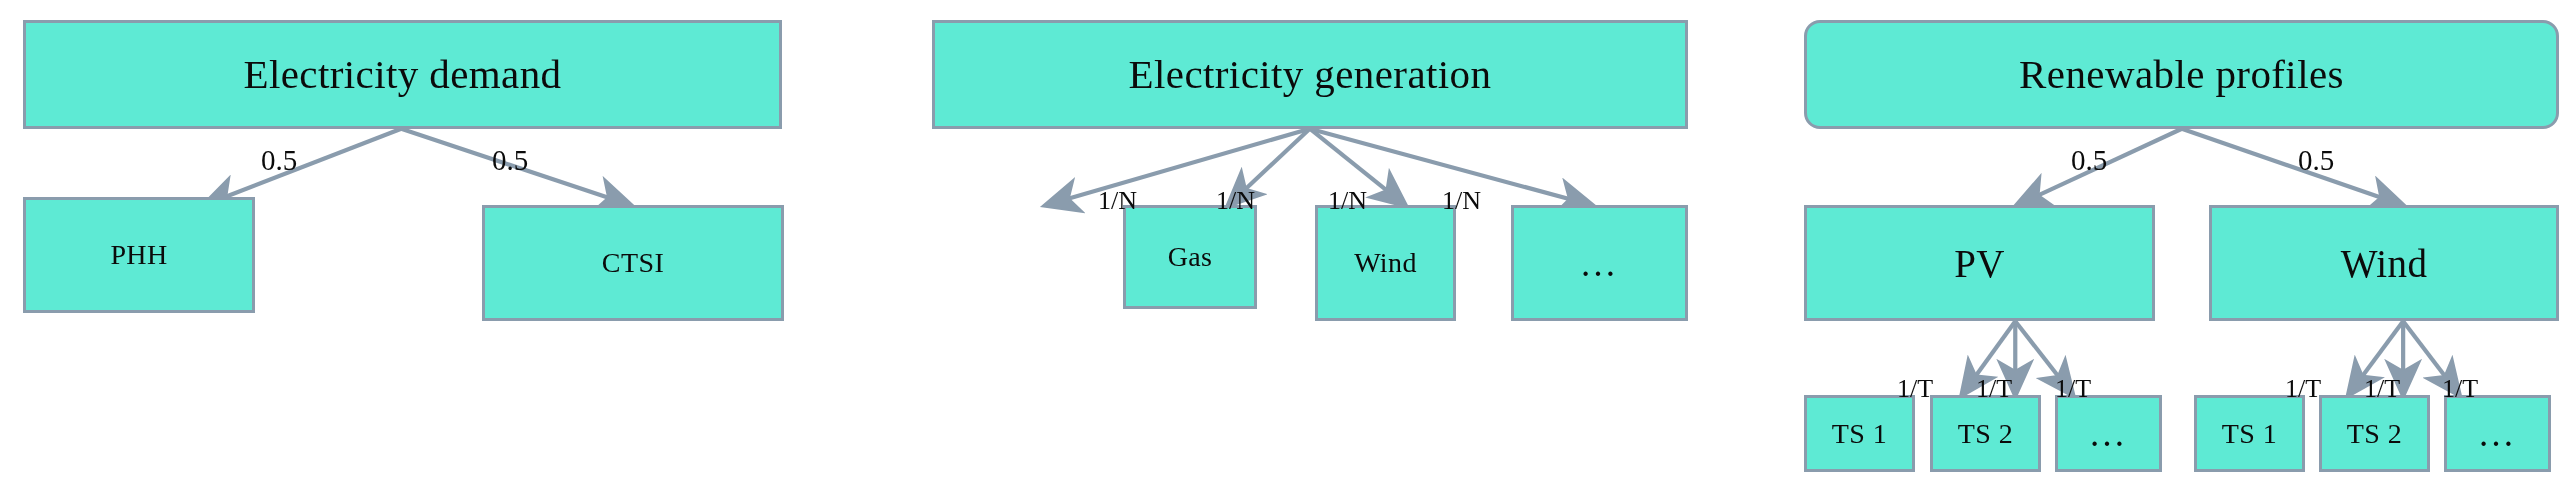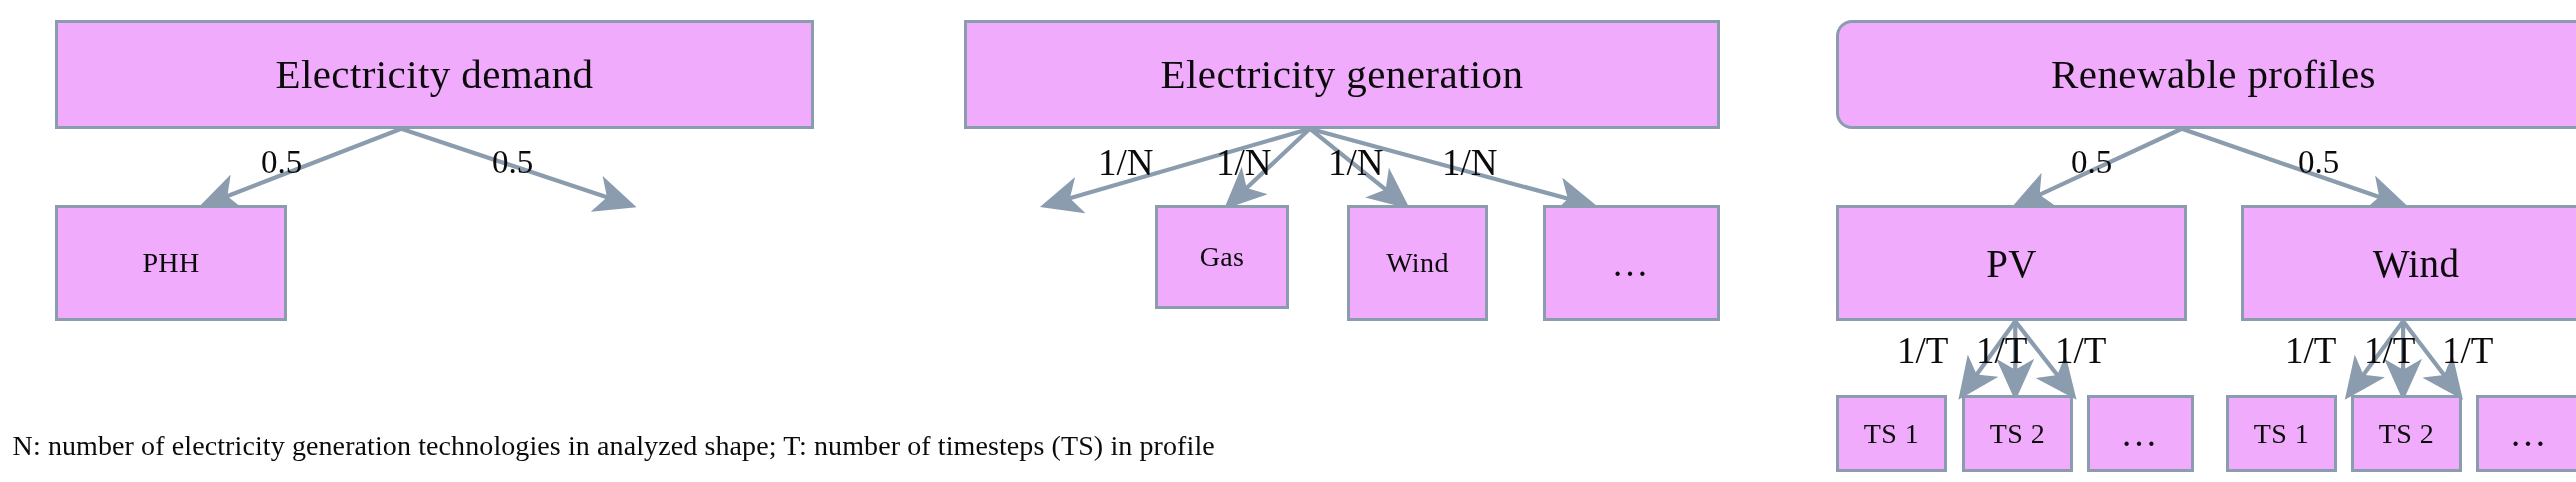--- a/index.html
+++ b/index.html
@@ -21,27 +21,26 @@
     position: absolute;
     left: 0;
     top: 0;
     width: 2576px;
     height: 483px;
     pointer-events: none;
   }
   .node {
     position: absolute;
     box-sizing: border-box;
-    background: #f0abfc;
+    background: #5eead4;
     border: 3.5px solid #8a9cad;
     display: flex;
     align-items: center;
     justify-content: center;
     z-index: 3;
-    margin-left: 32px;
   }
   .node .label {
     font-family: "Liberation Serif", "DejaVu Serif", serif;
     color: #0b0b0b;
     line-height: 1;
     white-space: nowrap;
     letter-spacing: 0.4px;
   }
   .root .label {
     font-size: 41px;
@@ -57,22 +56,22 @@
     letter-spacing: 2.8px;
   }
   .edge-weight {
     position: absolute;
     font-family: "Liberation Serif", "DejaVu Serif", serif;
     color: #0b0b0b;
     white-space: nowrap;
     z-index: 4;
     line-height: 1;
   }
-  .w-big { font-size: 33px; }
-  .w-small { font-size: 37px; }
+  .w-big { font-size: 29px; }
+  .w-small { font-size: 26px; margin-top: 44px; }
   #footnote {
     position: absolute;
     left: 12.6px;
     top: 430px;
     font-family: "Liberation Serif", "DejaVu Serif", serif;
     font-size: 28px;
     color: #0b0b0b;
     white-space: nowrap;
     letter-spacing: 0.1px;
   }
@@ -120,24 +119,27 @@
   </svg>
 
   <div class="node root" style="left:23px; top:19.7px; width:759px; height:109px;">
     <span class="label">Electricity  demand</span>
   </div>
 
   <div class="edge-weight w-big" style="left:261px; top:146px;">0.5</div>
 
   <div class="edge-weight w-big" style="left:492px; top:146px;">0.5</div>
 
-  <div class="node leaf" style="left:23px; top:205px; width:232px; height:116px;">
+  <div class="node leaf" style="left:23px; top:197px; width:232px; height:116px;">
     <span class="label">PHH</span>
   </div>
 
+  <div class="node leaf" style="left:482px; top:205px; width:302px; height:116px;">
+    <span class="label">CTSI</span>
+  </div>
 
   <div class="node root" style="left:932px; top:19.7px; width:756px; height:109px;">
     <span class="label">Electricity  generation</span>
   </div>
 
   <div class="edge-weight w-small" style="left:1098px; top:144px;">1/N</div>
 
   <div class="edge-weight w-small" style="left:1216px; top:144px;">1/N</div>
 
   <div class="edge-weight w-small" style="left:1328px; top:144px;">1/N</div>
@@ -202,16 +204,15 @@
   </div>
 
   <div class="node leaf" style="left:2319px; top:395px; width:111px; height:77px;">
     <span class="label">TS 2</span>
   </div>
 
   <div class="node leaf ell" style="left:2444px; top:395px; width:107px; height:77px;">
     <span class="label">…</span>
   </div>
 
-  <div id="footnote">N: number of electricity generation technologies in analyzed shape; T: number of timesteps (TS) in profile</div>
 
 </div>
 
 
 </body></html>

